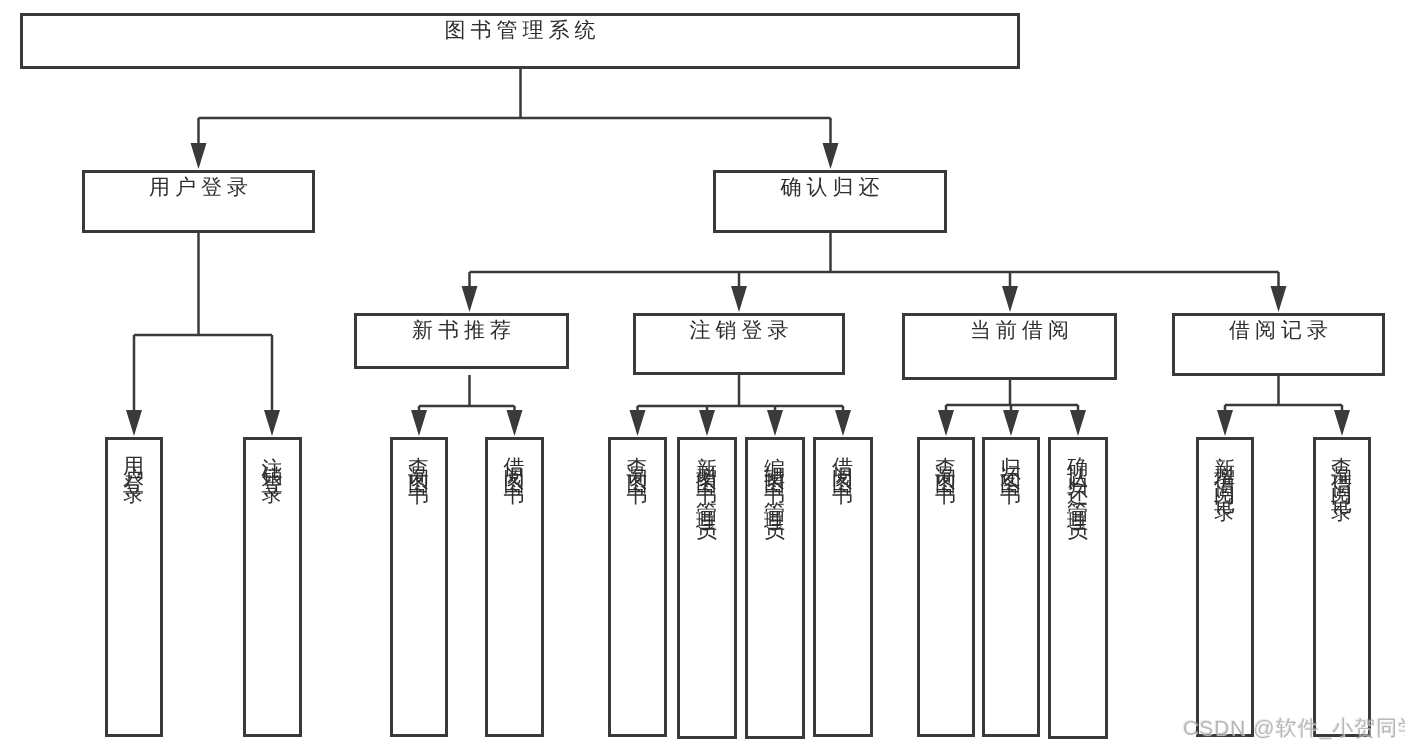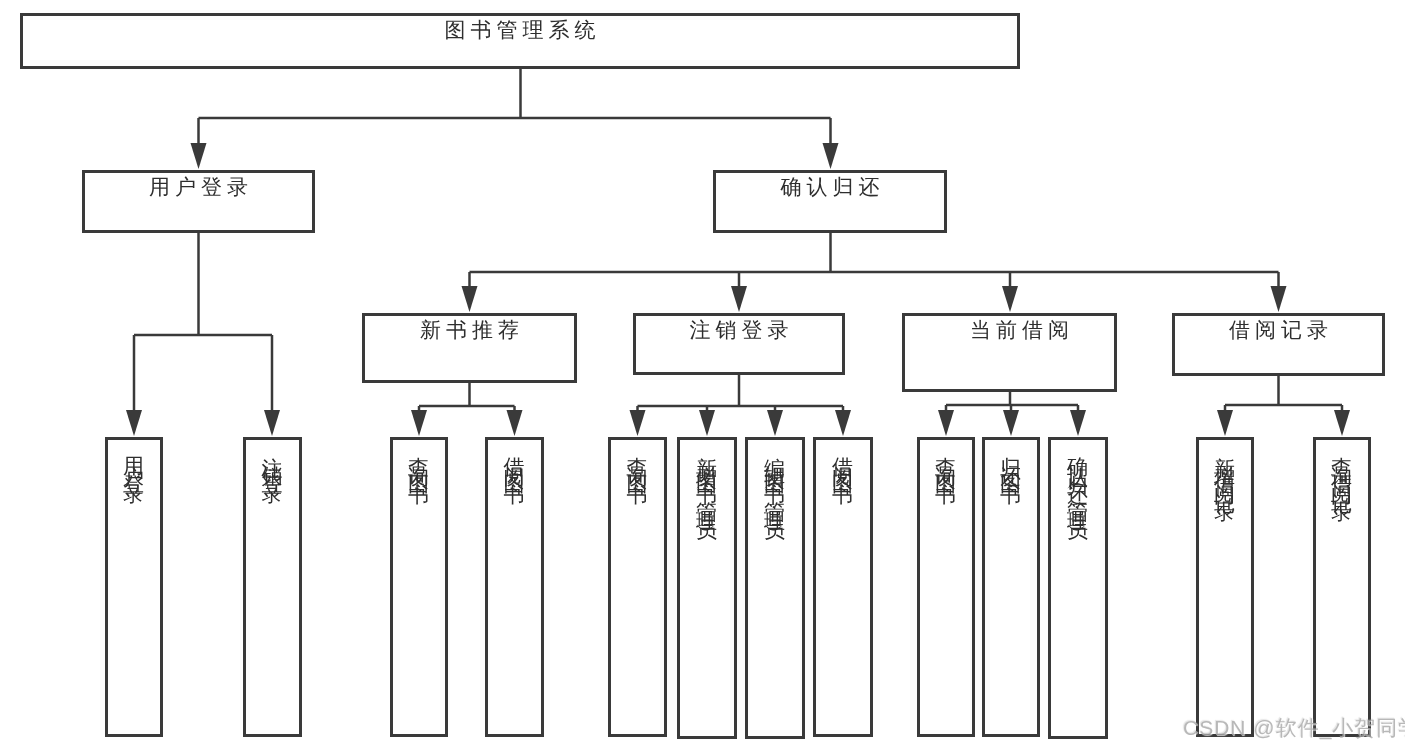--- a/index.html
+++ b/index.html
@@ -112,27 +112,27 @@
     <span class="hlabel">图书管理系统</span>
   </div>
 
   <div class="box" style="left:82px; top:170px; width:233px; height:63px;">
     <span class="hlabel">用户登录</span>
   </div>
   <div class="box" style="left:713px; top:170px; width:234px; height:63px;">
     <span class="hlabel">确认归还</span>
   </div>
 
-  <div class="box" style="left:362px; top:313px; width:215px; height:70px;">
+  <div class="box" style="left:354px; top:313px; width:215px; height:56px;">
     <span class="hlabel">新书推荐</span>
   </div>
   <div class="box" style="left:633px; top:313px; width:212px; height:62px;">
     <span class="hlabel">注销登录</span>
   </div>
-  <div class="box" style="left:902px; top:313px; width:215px; height:79px;padding-left:20px;">
+  <div class="box" style="left:902px; top:313px; width:215px; height:67px;padding-left:20px;">
     <span class="hlabel">当前借阅</span>
   </div>
   <div class="box" style="left:1172px; top:313px; width:213px; height:63px;">
     <span class="hlabel">借阅记录</span>
   </div>
 
   <div class="box" style="left:105px; top:437px; width:58px; height:300px;">
     <span class="vlabel">用户登录</span>
   </div>
   <div class="box" style="left:243px; top:437px; width:59px; height:300px;">

